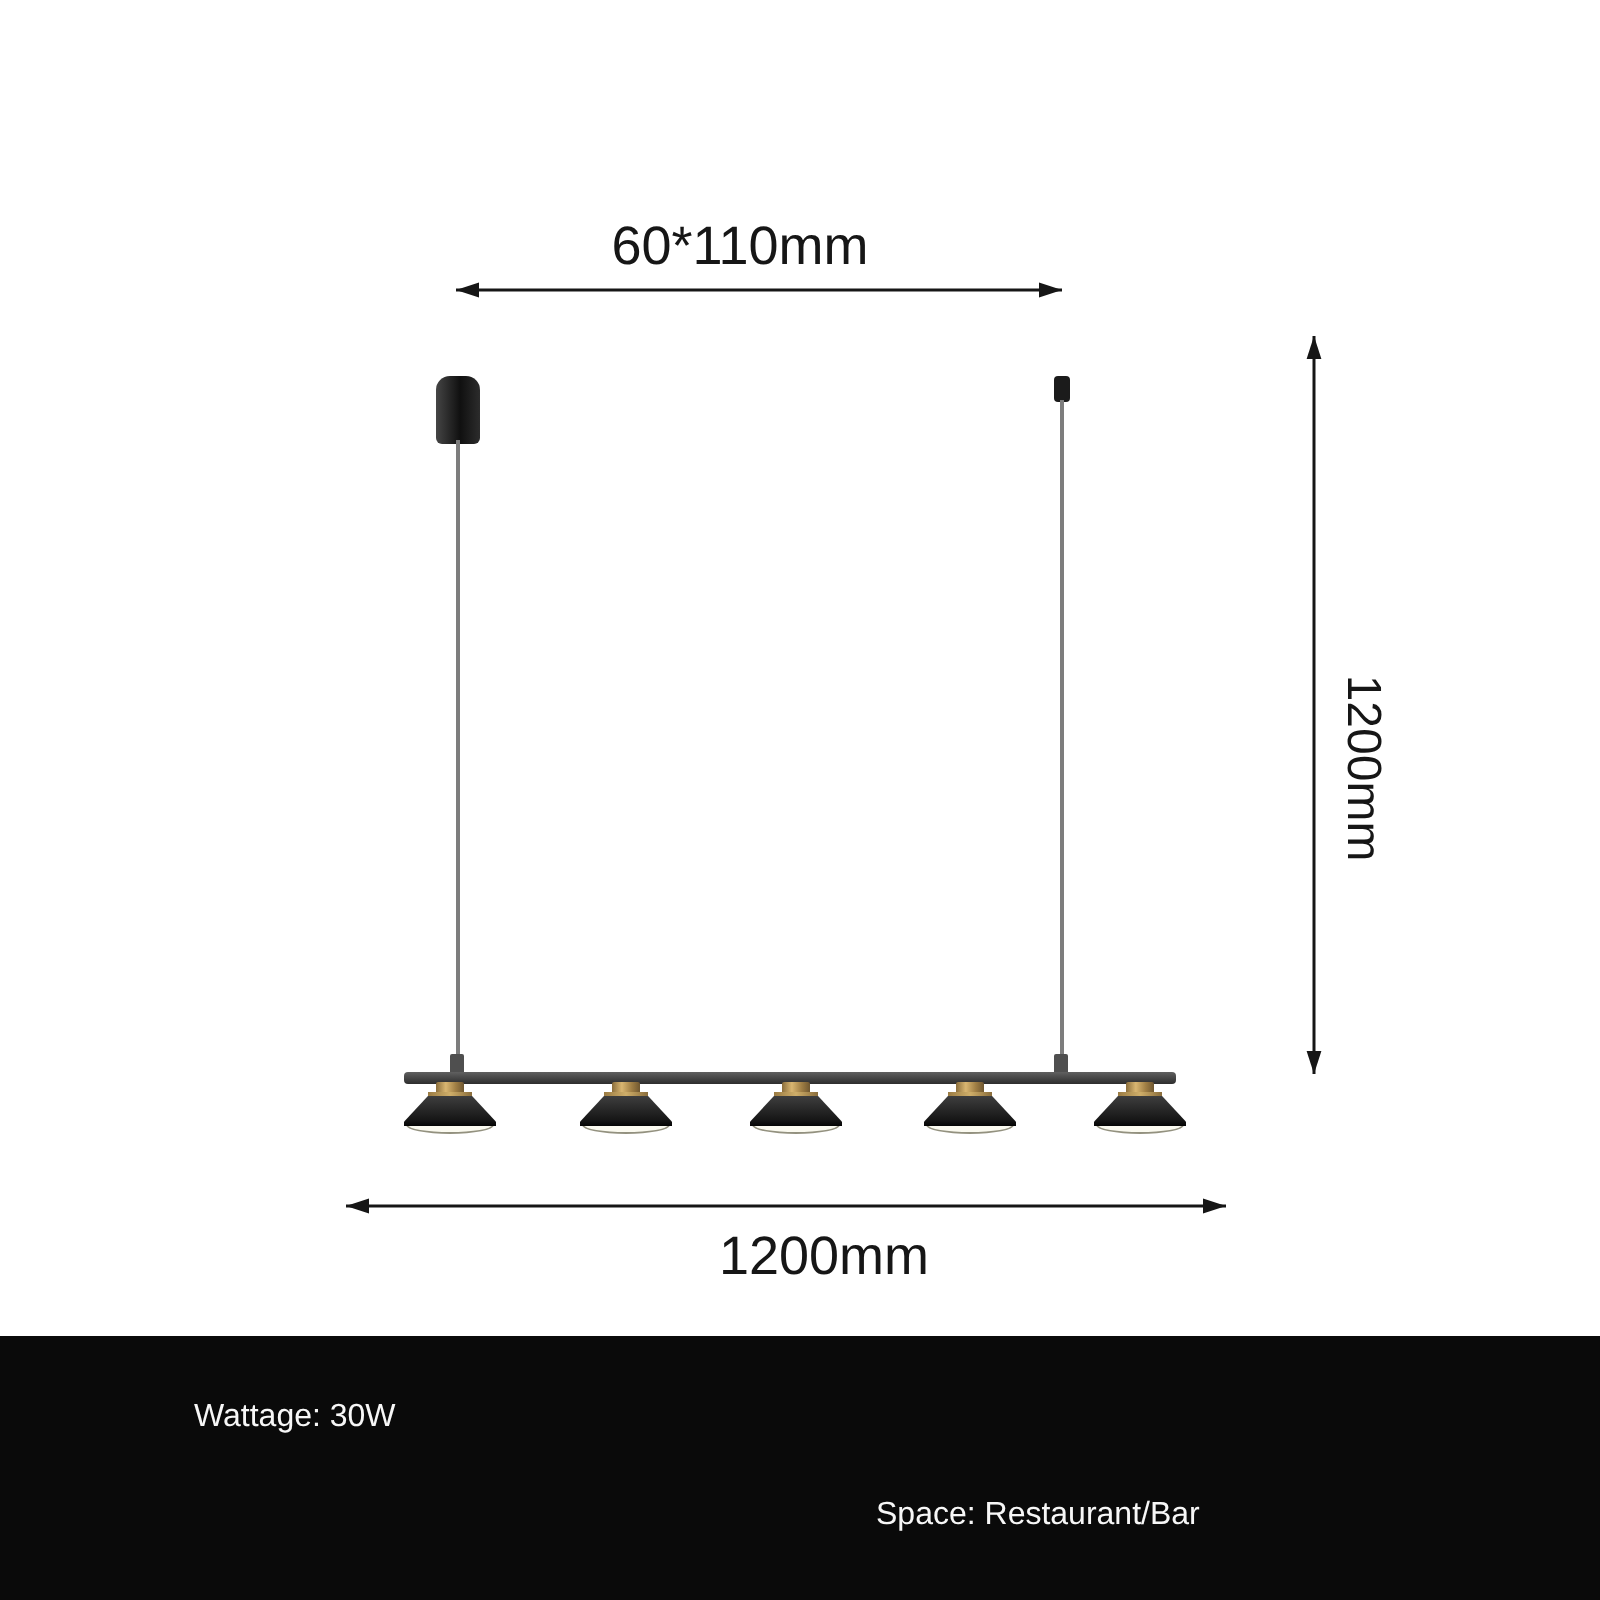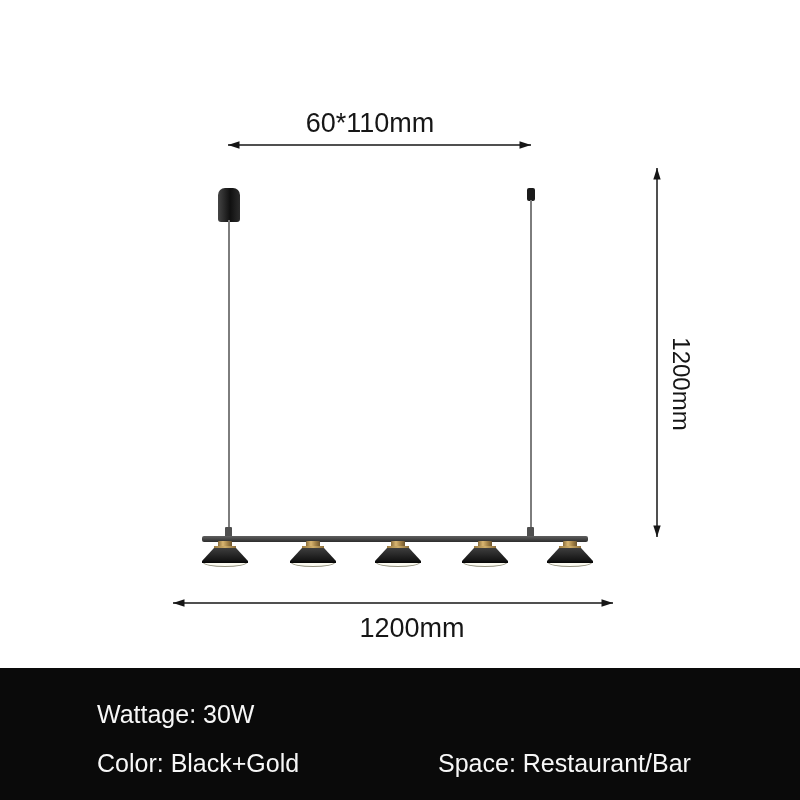--- a/index.html
+++ b/index.html
@@ -39,21 +39,21 @@
   .lamp-head .diffuser { position:absolute; left:1px; top:17px; width:44px; height:9px;
          background:#fbfaf0; border:1px solid #93917f; border-radius:50%; z-index:2; }
   .lamp-head .shade { position:absolute; left:0; top:7px; width:46px; height:15px;
          background:linear-gradient(#3e3e3e,#161616 80%,#050505);
          clip-path:polygon(26% 0,74% 0,100% 86%,100% 100%,0 100%,0 86%); z-index:3; }
   .head-1 { left:202px; } .head-2 { left:290px; } .head-3 { left:375px; }
   .head-4 { left:462px; } .head-5 { left:547px; }
 
   
   .footer { position:absolute; left:0; top:668px; width:800px; height:132px; background:#0a0a0a; }
-  .spec { position:absolute; color:#f7f7f7; font-size:25px; white-space:nowrap; }
+  .spec { position:absolute; color:#f7f7f7; font-size:16px; white-space:nowrap; }
   .spec-wattage { left:97px;  top:32px; }
   .spec-area    { left:438px; top:31px; }
   .spec-color   { left:97px;  top:81px; }
   .spec-space   { left:438px; top:81px; }
 </style>
 </head>
 <body>
 
 <div class="stage">
 
@@ -118,17 +118,16 @@
     <div class="lamp-head head-5">
       <div class="connector"></div>
       <div class="gold-band"></div>
       <div class="diffuser"></div>
       <div class="shade"></div>
     </div>
   </div>
 
   <div class="footer">
     <div class="spec spec-wattage">Wattage: 30W</div>
-    <div class="spec spec-color">Color: Black+Gold</div>
     <div class="spec spec-space">Space: Restaurant/Bar</div>
   </div>
 
 </div>
 
 </body></html>

